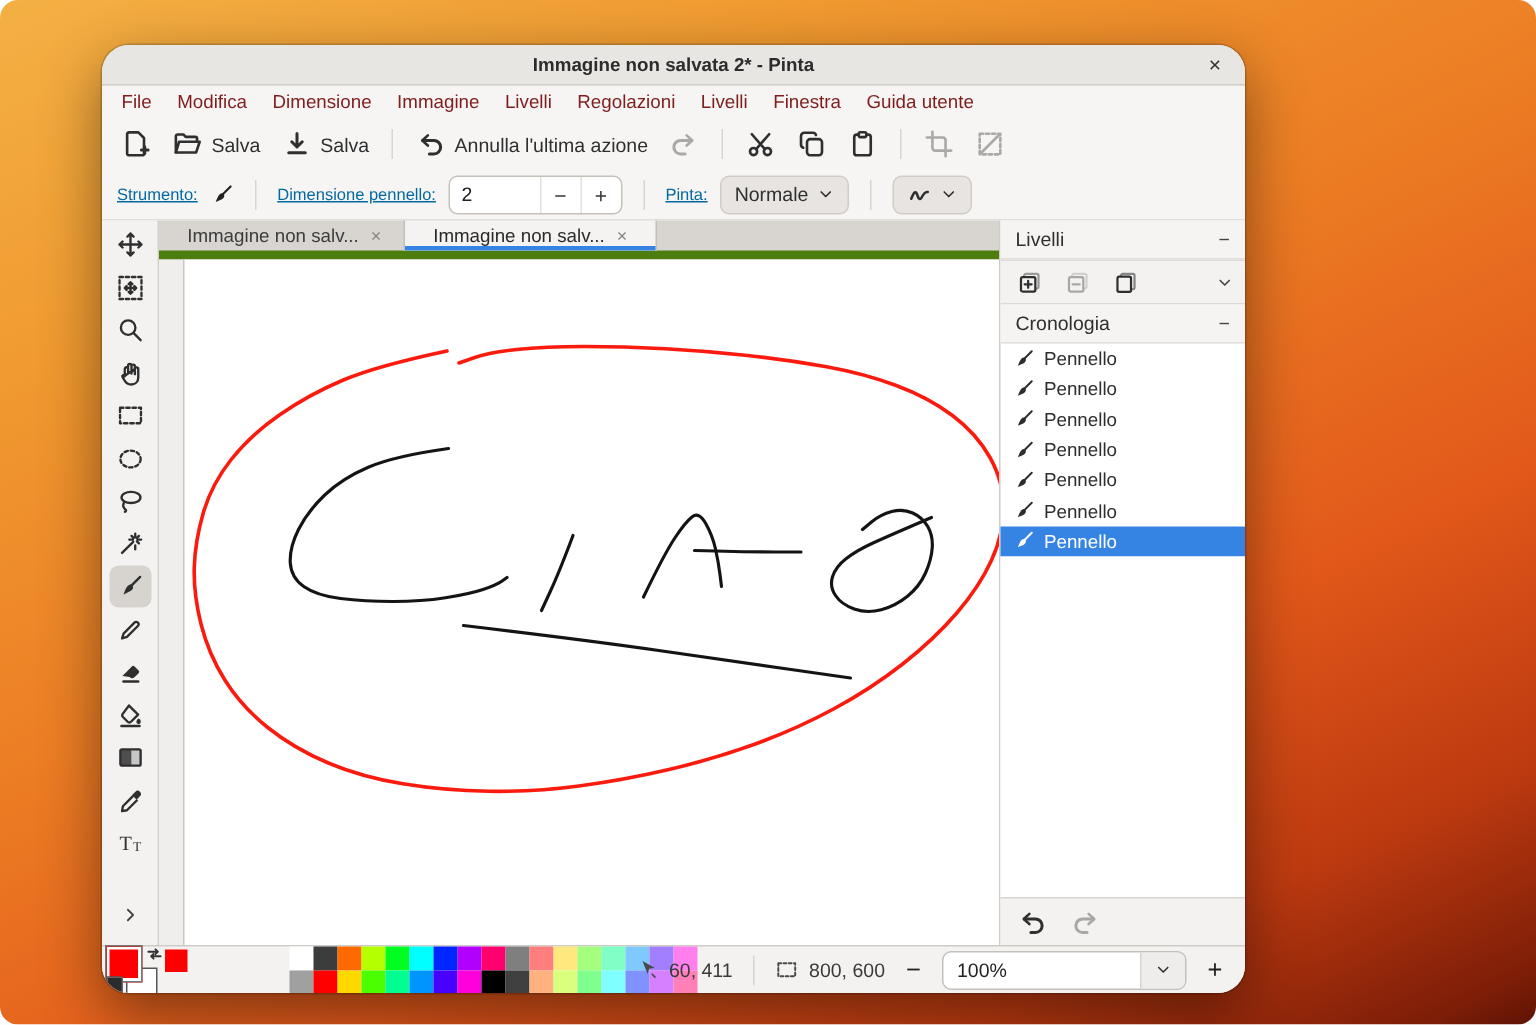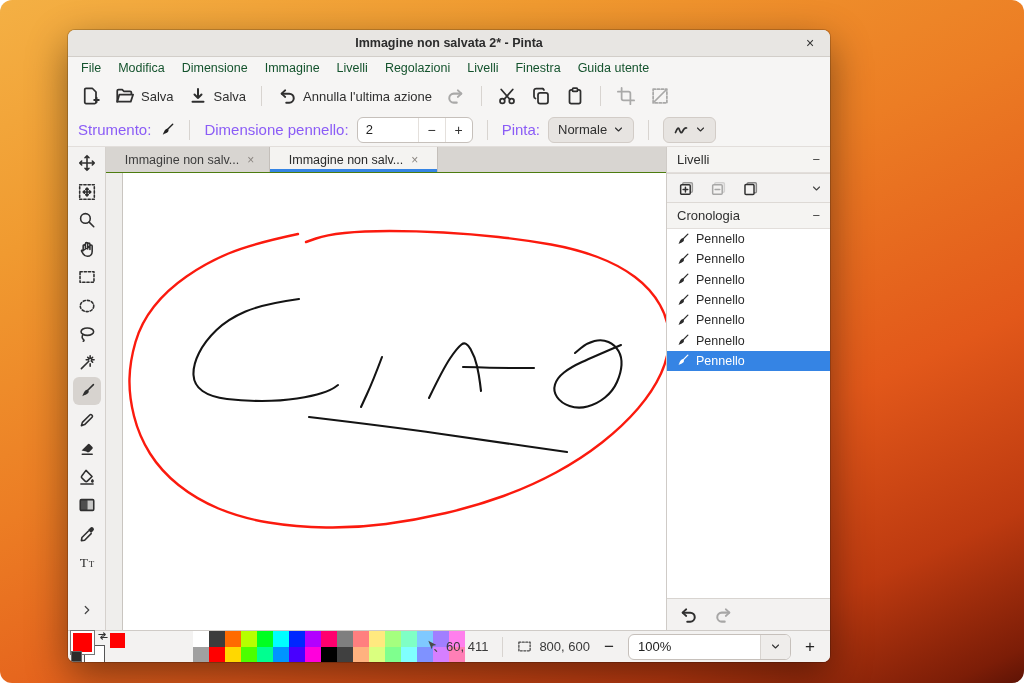--- a/index.html
+++ b/index.html
@@ -1,52 +1,52 @@
 <!DOCTYPE html>
 <html style="--accent: #3584e4;"><head>
 <meta charset="utf-8">
 <style>
   * { margin:0; padding:0; box-sizing:border-box; }
   html,body { width:1024px; height:683px; background:#fff; font-family:"Liberation Sans","DejaVu Sans",sans-serif; }
   .screen { position:relative; width:1024px; height:683px; overflow:hidden; border-radius:12px;
     background:linear-gradient(155deg,#f4b044 0%,#f09a30 22%,#ec7d24 45%,#e2581a 68%,#bd3a10 85%,#7c1d07 97%,#5e1305 100%); }
 
   
-  .window { position:absolute; left:68px; top:30px; width:762px; height:632px; border-radius:7px;
+  .window { position:absolute; left:68px; top:30px; width:762px; height:632px; border-radius:18px;
     background:#f6f5f4; box-shadow:0 14px 40px rgba(0,0,0,.45), 0 0 0 1px rgba(0,0,0,.18); overflow:hidden;
     display:flex; flex-direction:column; }
 
   .titlebar { height:27px; background:#e8e6e3; border-bottom:1px solid #d2cec9; position:relative;
     display:flex; align-items:center; justify-content:center; flex:0 0 auto; }
   .titlebar .title { font-size:12.5px; font-weight:bold; color:#2c2c2c; }
   .close-btn { position:absolute; right:10px; top:3px; width:20px; height:20px; display:flex; align-items:center; justify-content:center;
     color:#333; font-size:14px; border-radius:50%; cursor:default; }
 
   .menubar { height:22px; background:#f6f5f4; display:flex; align-items:center; padding-left:10px; column-gap:11px; flex:0 0 auto; }
-  .menubar .menu-item { font-size:12.5px; color:#14532d; padding:1px 3px; }
+  .menubar .menu-item { font-size:12.5px; color:#7f1d1d; padding:1px 3px; }
 
   .toolbar { height:34px; background:#f6f5f4; display:flex; align-items:center; padding-left:8px; gap:4px; flex:0 0 auto; }
   .tb-btn { height:28px; min-width:28px; border-radius:6px; display:flex; align-items:center; justify-content:center; gap:6px; padding:0 5px; color:#2f2f2f; }
   .tb-btn .lbl { font-size:13px; color:#2f2f2f; }
   .tb-btn.disabled { opacity:.38; }
   .icon { display:inline-flex; width:20px; height:20px; }
   .icon svg { width:100%; height:100%; }
   .icon.sm { width:16px; height:16px; }
   .vsep { width:1px; height:20px; background:#d8d4d0; margin:0 6px; flex:0 0 auto; }
 
   .optionsbar { height:34px; background:#f6f5f4; border-bottom:1px solid #e2dedb; display:flex; align-items:center; padding-left:10px; gap:8px; flex:0 0 auto; }
-  .opt-label { font-size:15px; color:#8b5cf6; }
+  .opt-label { font-size:11px; color:#0369a1;text-decoration:underline; }
   .spin { height:26px; display:flex; align-items:center; background:#fff; border:1px solid #c6c0bb; border-radius:6px; overflow:hidden; }
   .spin .val { width:60px; padding-left:8px; font-size:13px; color:#222; }
   .spin .sbtn { width:27px; height:100%; display:flex; align-items:center; justify-content:center; font-size:14px; color:#333; border-left:1px solid #e4e0dc; }
   .drop { height:26px; display:flex; align-items:center; gap:6px; padding:0 9px; background:#e7e4e1; border:1px solid #d2ccc7; border-radius:6px; font-size:13px; color:#2f2f2f; }
   .caret { display:inline-flex; width:11px; height:11px; }
   .caret svg { width:100%; height:100%; }
 
-  .tabstrip { height:26px; background:#d8d5d1; border-bottom:1px solid #4d7c0f; display:flex; padding-left:4px; flex:0 0 auto; margin-left:38px; }
+  .tabstrip { height:26px; background:#d8d5d1; border-bottom:6px solid #4d7c0f; display:flex; padding-left:4px; flex:0 0 auto; margin-left:38px; }
   .tab { width:160px; display:flex; align-items:center; justify-content:center; gap:8px; font-size:12.5px; color:#3c3c3c; position:relative; border-right:1px solid #c4bfba; }
   .tab .x { color:#8a8580; font-size:12px; }
   .tab.active { width:168px; background:#f4f3f1; color:#2a2a2a; }
   .tab.active::after { content:""; position:absolute; left:0; right:0; bottom:0; height:3px; background:var(--accent); }
 
   .main { flex:1 1 auto; display:flex; min-height:0; position:relative; }
   .dock { position:absolute; left:0; top:-26px; bottom:0; width:38px; background:#f3f2f1; border-right:1px solid #d5d1cd;
     display:flex; flex-direction:column; align-items:center; padding-top:2px; z-index:2; }
   .dock-tool { width:28px; height:28px; margin-bottom:0.5px; border-radius:6px; display:flex; align-items:center; justify-content:center; color:#2f2f2f; flex:0 0 auto; }
   .dock-tool .icon { width:18px; height:18px; }

